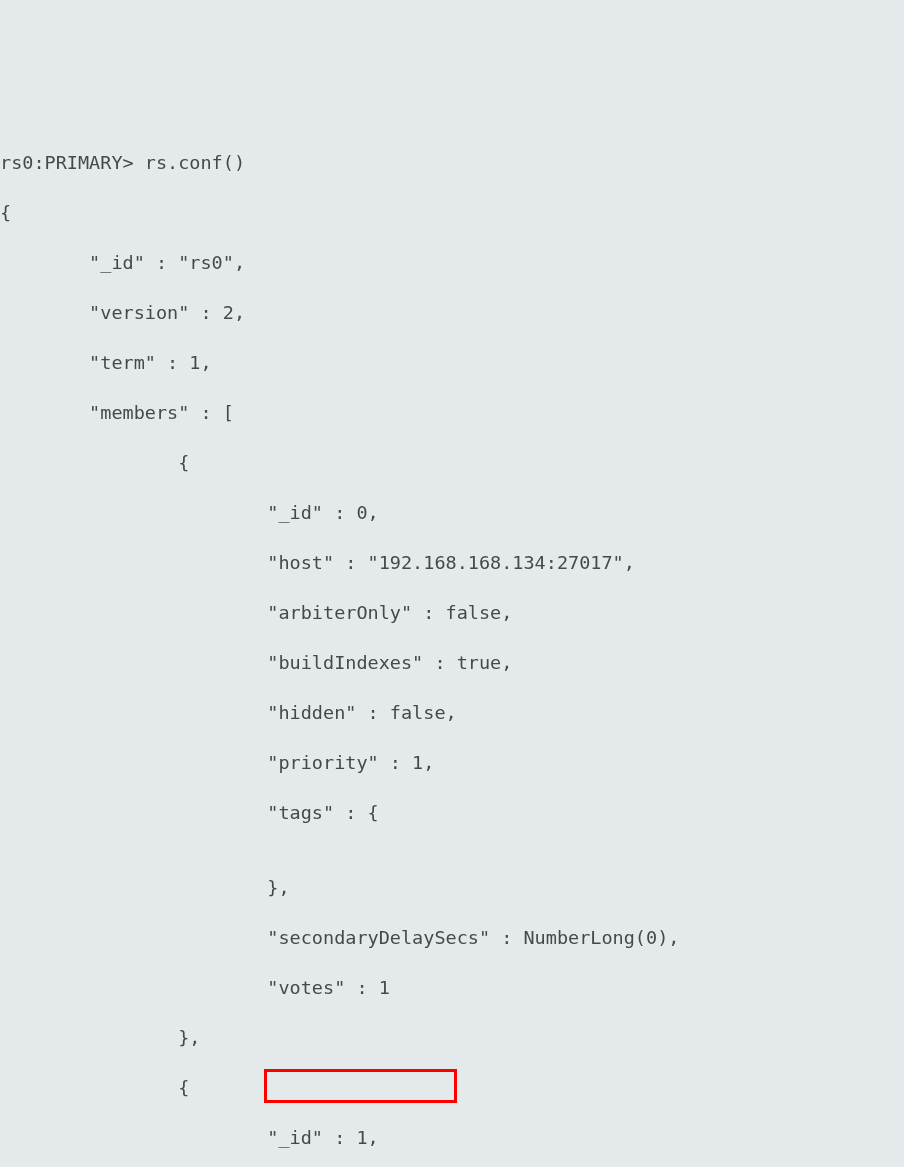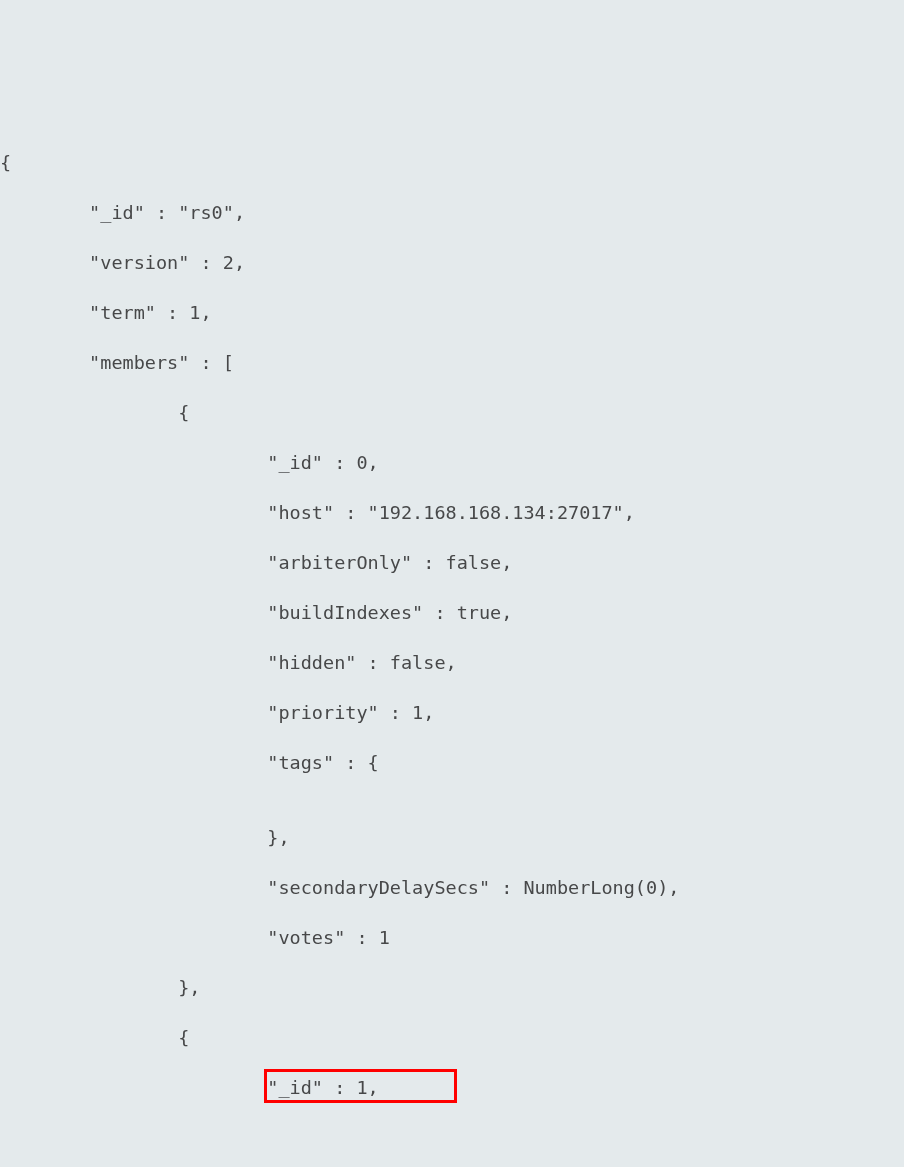--- a/index.html
+++ b/index.html
@@ -25,20 +25,21 @@
     box-sizing: border-box;
     pointer-events: none;
   }
 </style>
 </head>
 <body>
 
 
 
 <div class="code-container">
+<div>rs0:PRIMARY&gt; rs.conf()</div>
 <div>{</div>
 <div>        "_id" : "rs0",</div>
 <div>        "version" : 2,</div>
 <div>        "term" : 1,</div>
 <div>        "members" : [</div>
 <div>                {</div>
 <div>                        "_id" : 0,</div>
 <div>                        "host" : "192.168.168.134:27017",</div>
 <div>                        "arbiterOnly" : false,</div>
 <div>                        "buildIndexes" : true,</div>

